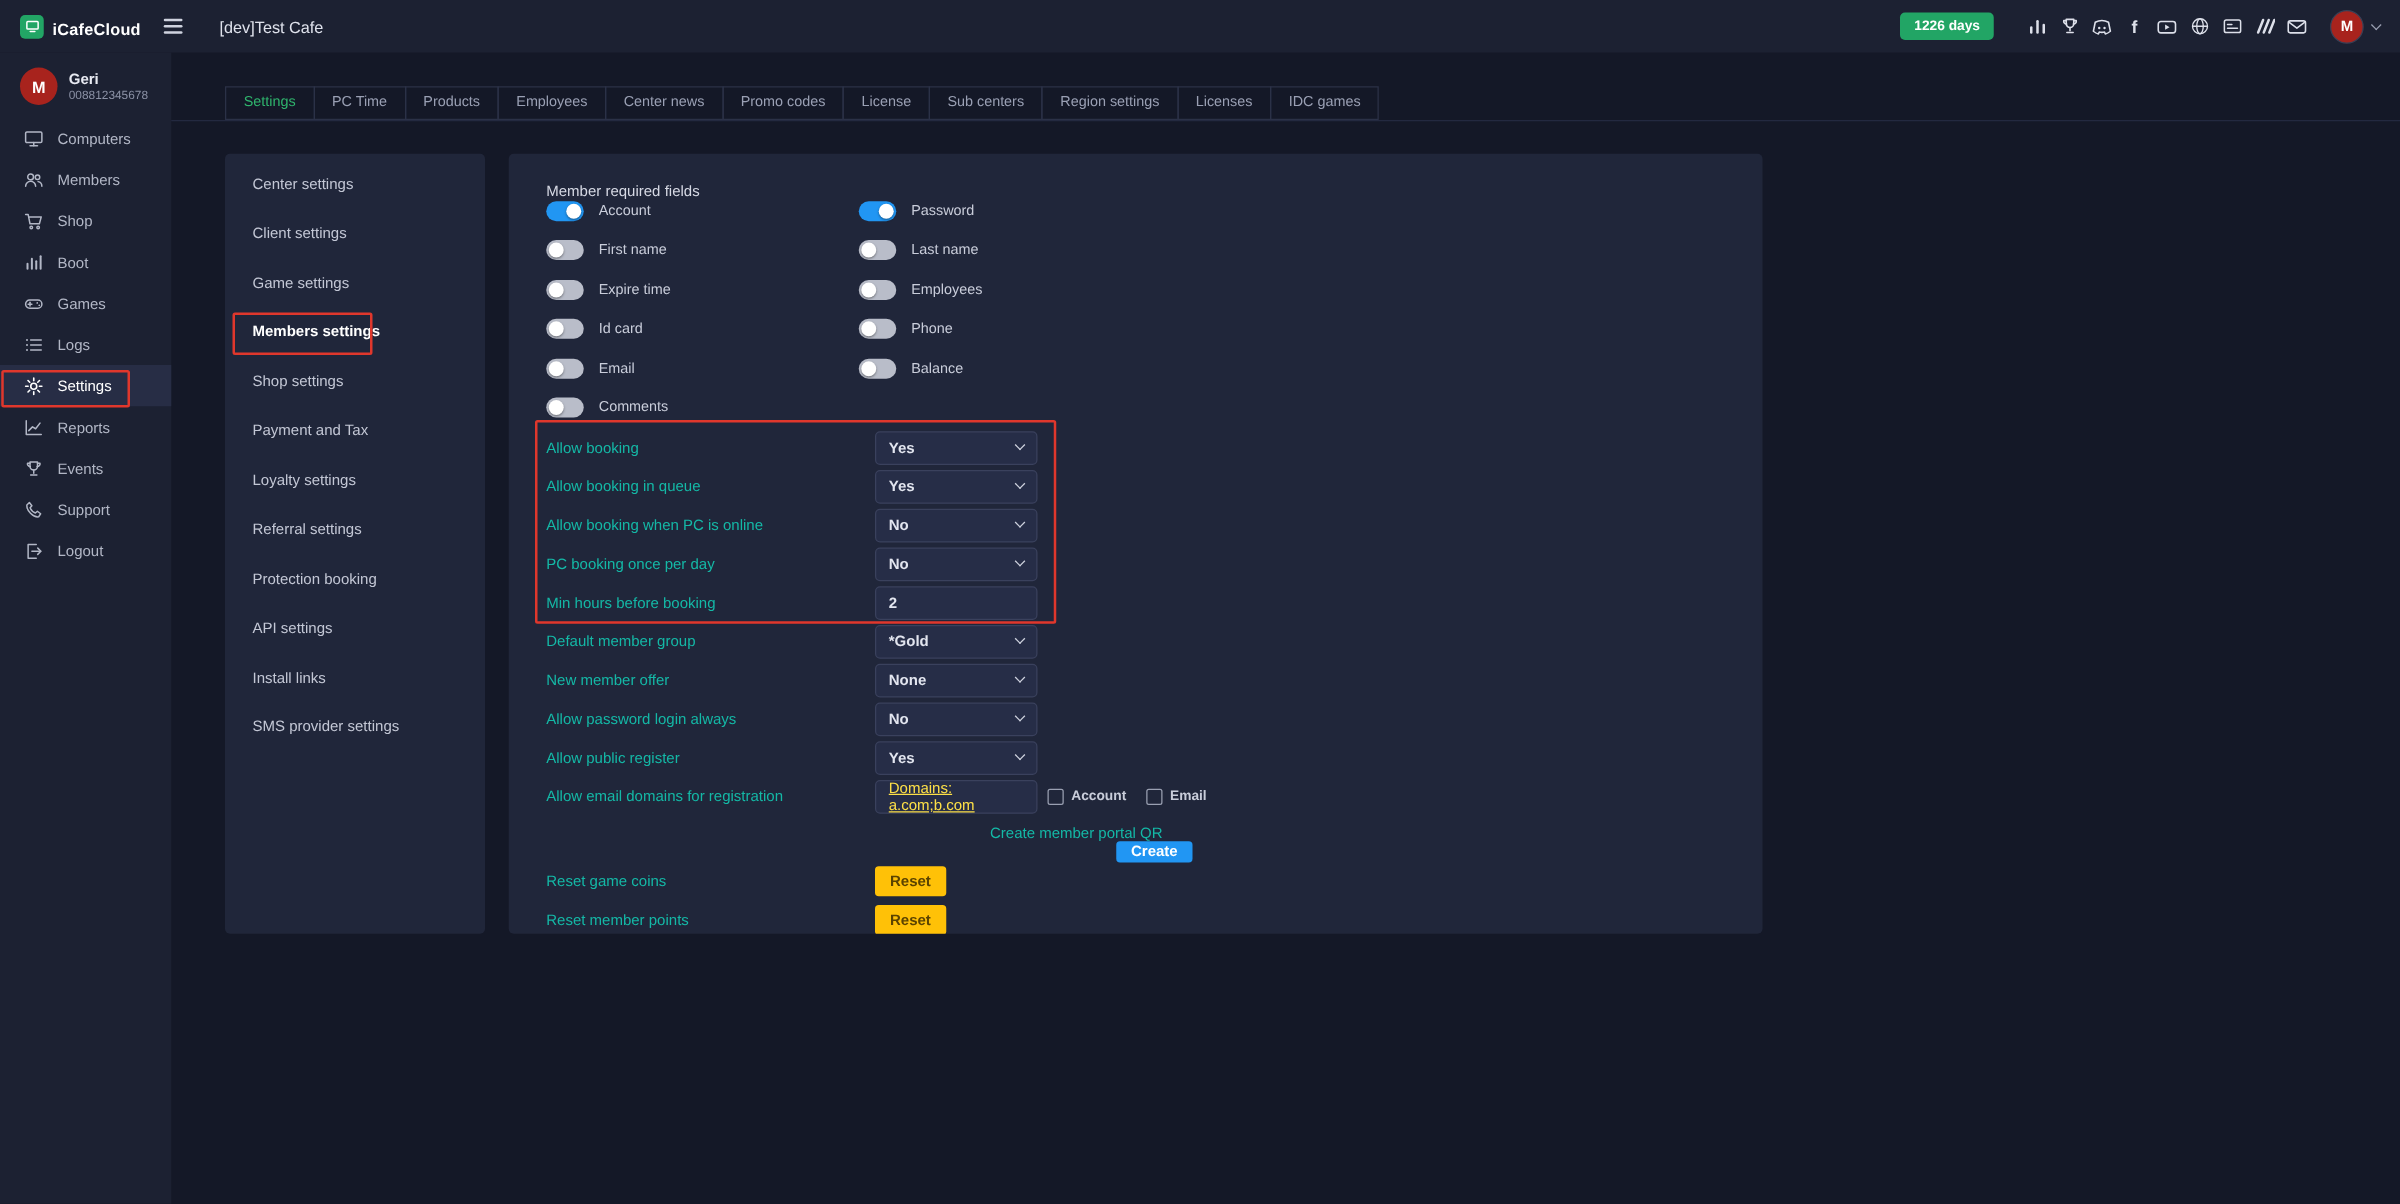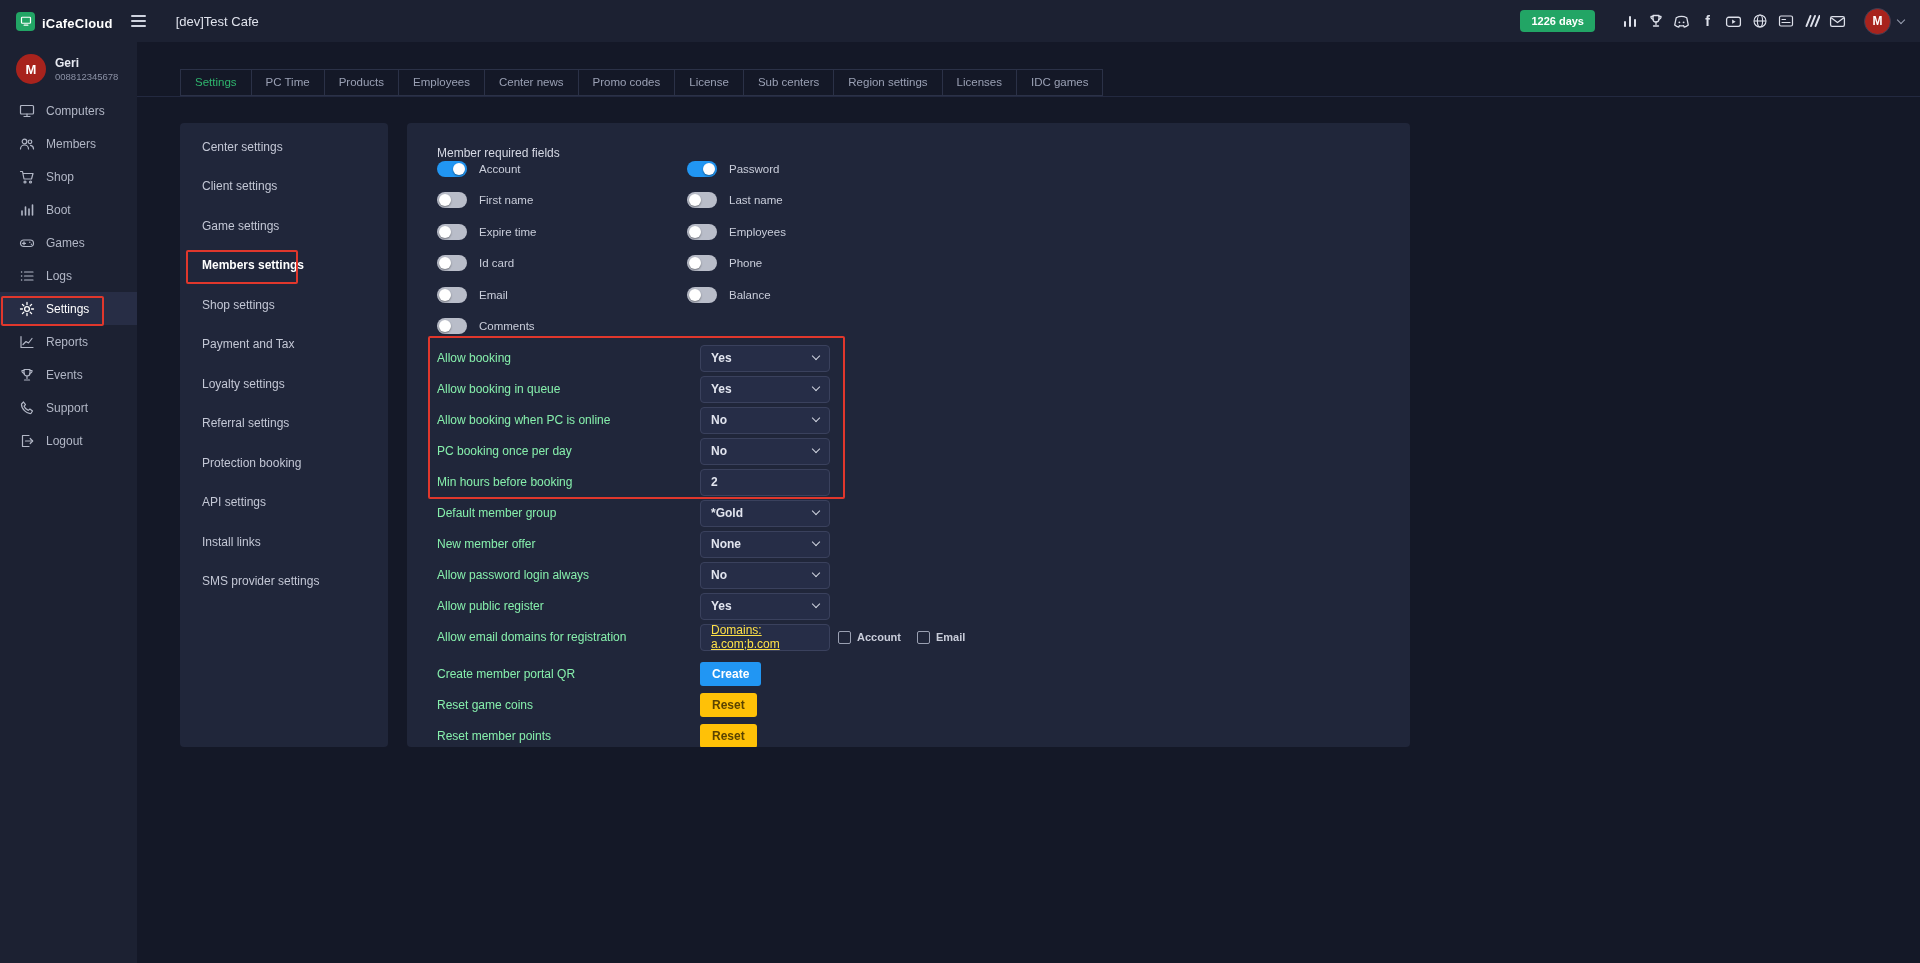--- a/index.html
+++ b/index.html
@@ -71,40 +71,40 @@
     background:#fff; top:2px; left:2px; box-shadow:0 1px 2px rgba(0,0,0,.4); }
   .toggle.on { background:#2196f3; }
   .toggle.on::after { left:16px; }
   .toggle-label { font-size:11.5px; color:#c9cdda; }
 
   .booking { position:relative; margin-top:8px; }
   .ann-booking { position:absolute; left:-9px; top:-7px; width:417px; height:163px;
     border:2px solid #e0372c; border-radius:2px; pointer-events:none; z-index:3; }
 
   .form-row { display:flex; align-items:center; height:31px; }
-  .form-label { width:263px; font-size:12px; color:#86efac; }
+  .form-label { width:263px; font-size:12px; color:#14b8a6; }
   .select { width:130px; height:27px; background:#262d47; border:1px solid #3a415d; border-radius:4px;
     display:flex; align-items:center; justify-content:space-between; padding:0 10px;
     color:#e2e5ef; font-size:12px; font-weight:600; cursor:pointer; }
   .chev { width:6px; height:6px; border-right:1.8px solid #cfd3df; border-bottom:1.8px solid #cfd3df;
     transform:rotate(45deg); margin-top:-4px; flex:none; }
   .text-input { width:130px; height:27px; background:#262d47; border:1px solid #3a415d; border-radius:4px;
     display:flex; align-items:center; padding:0 10px; color:#e2e5ef; font-size:12px; font-weight:600; }
   .text-input.ph { color:#fde047; font-weight:400;text-decoration:underline; }
 
   .cb { width:13px; height:13px; border:1.5px solid #9aa0b2; border-radius:2px; background:transparent;
     cursor:pointer; flex:none; }
   .cb-label { font-size:11px; color:#c9cdda; font-weight:600; }
 
   .btn { height:24px; padding:0 12px; border-radius:3px; font-size:12px; font-weight:600;
     display:inline-flex; align-items:center; border:none; cursor:pointer;
     font-family:"Liberation Sans", sans-serif; }
   .btn-blue { background:#2196f3; color:#fff; }
   .btn-yellow { background:#ffc107; color:#5b4300; }
-  .mt6 { margin-top:6px; }
+  .mt6 { margin-top:6px;flex-direction:column; }
 
   
   .ann { position:absolute; border:2px solid #e0372c; border-radius:2px; pointer-events:none; z-index:9; }
   #ann-settings { left:1px; top:296px; width:103px; height:30px; }
   #ann-members { left:186px; top:250px; width:112px; height:34px; }
 </style>
 </head>
 <body>
 
 <div class="topbar">

